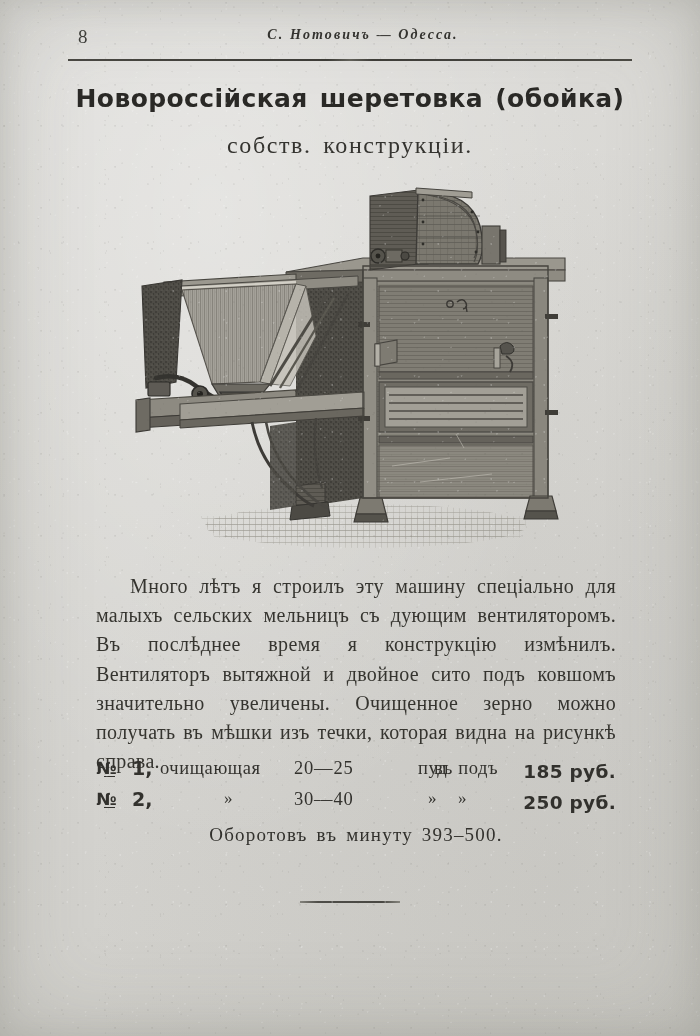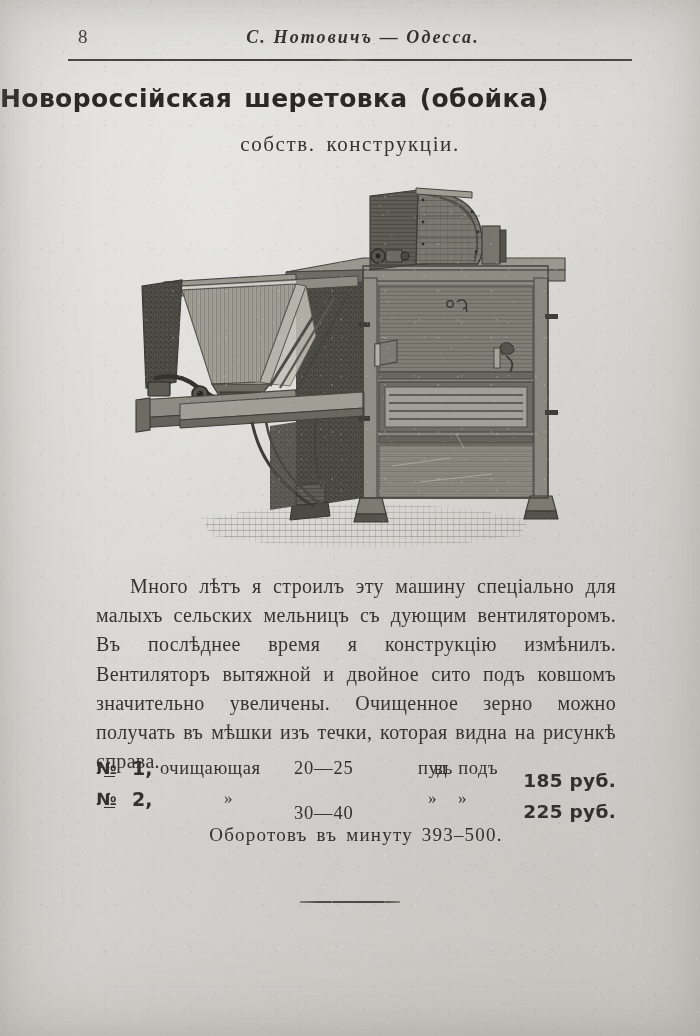--- a/index.html
+++ b/index.html
@@ -64,49 +64,50 @@
     font-size: 19px;
     letter-spacing: .5px;
     color: #3a3a36;
   }
   .runtitle {
     position: absolute;
     left: 0; right: 0; top: 1px;
     text-align: center;
     font-style: italic;
     font-weight: 700;
-    font-size: 18px;
+    font-size: 14px;
     letter-spacing: 2.1px;
     color: #302f2c;
     padding-left: 26px;
   }
   .rule-head {
     position: absolute;
     left: 68px; top: 59px;
     width: 564px; height: 2px;
     background: linear-gradient(90deg,#3a3934 0%,#2d2c28 46%,#56554e 50%,#2f2e2a 54%,#3d3c36 100%);
     opacity: .92;
   }
 
   
   .title {
     position: absolute;
     left: 0; right: 0; top: 84px;
+    text-align: center;
     font-family: "DejaVu Sans", "Liberation Sans", sans-serif;
     font-weight: 700;
     font-size: 25px;
     letter-spacing: .4px;
     color: #2a2926;
     word-spacing: 3px;
   }
   .subtitle {
     position: absolute;
     left: 0; right: 0; top: 132px;
     text-align: center;
-    font-size: 21px;
+    font-size: 24px;
     letter-spacing: 1.6px;
     color: #34332f;
     word-spacing: 4px;
   }
 
   
   .figure {
     position: absolute;
     left: 120px; top: 186px;
     width: 470px; height: 370px;
@@ -164,21 +165,21 @@
     left: 36px;
     font-family: "DejaVu Sans", "Liberation Sans", sans-serif;
     font-weight: 700;
     font-size: 19px;
   }
   .pl-desc { position: absolute; top: 1px; letter-spacing: .6px; }
   .pl-range { position: absolute; top: 1px; letter-spacing: .8px; }
   .pl-unit  { position: absolute; top: 1px; letter-spacing: .6px; margin-left: 32px; }
   .pl-per   { position: absolute; top: 1px; letter-spacing: .6px; }
   .pl-price {
-    position: absolute; top: 13px; right: 0;
+    position: absolute; top: 4px; right: 0;
     font-family: "DejaVu Sans", "Liberation Sans", sans-serif;
     font-weight: 700;
     font-size: 18.5px;
     letter-spacing: .3px;
   }
   .ditto { font-size: 17px; }
 
   .rpm {
     position: absolute;
     left: 96px; top: 824px;
@@ -412,24 +413,24 @@
       <span class="pl-per" style="left:338px;">въ подъ</span>
       <span class="pl-price">185 руб.</span>
     </div>
 
     <div class="priceline">
       <span class="pl-no">
         <span class="numero">№</span>
       </span>
       <span class="pl-idx">2,</span>
       <span class="pl-desc ditto" style="left:128px;">»</span>
-      <span class="pl-range" style="left:198px;margin-top:14px;">30—40</span>
+      <span class="pl-range" style="left:198px;">30—40</span>
       <span class="pl-unit ditto" style="left:300px;">»</span>
       <span class="pl-per ditto" style="left:362px;">»</span>
-      <span class="pl-price">225 руб.</span>
+      <span class="pl-price">250 руб.</span>
     </div>
   </div>
 
   <div class="rpm">Оборотовъ въ минуту 393–500.</div>
 
   <div class="rule-foot"></div>
 
   <div class="grain"></div>
   <div class="vignette"></div>
 </div>

